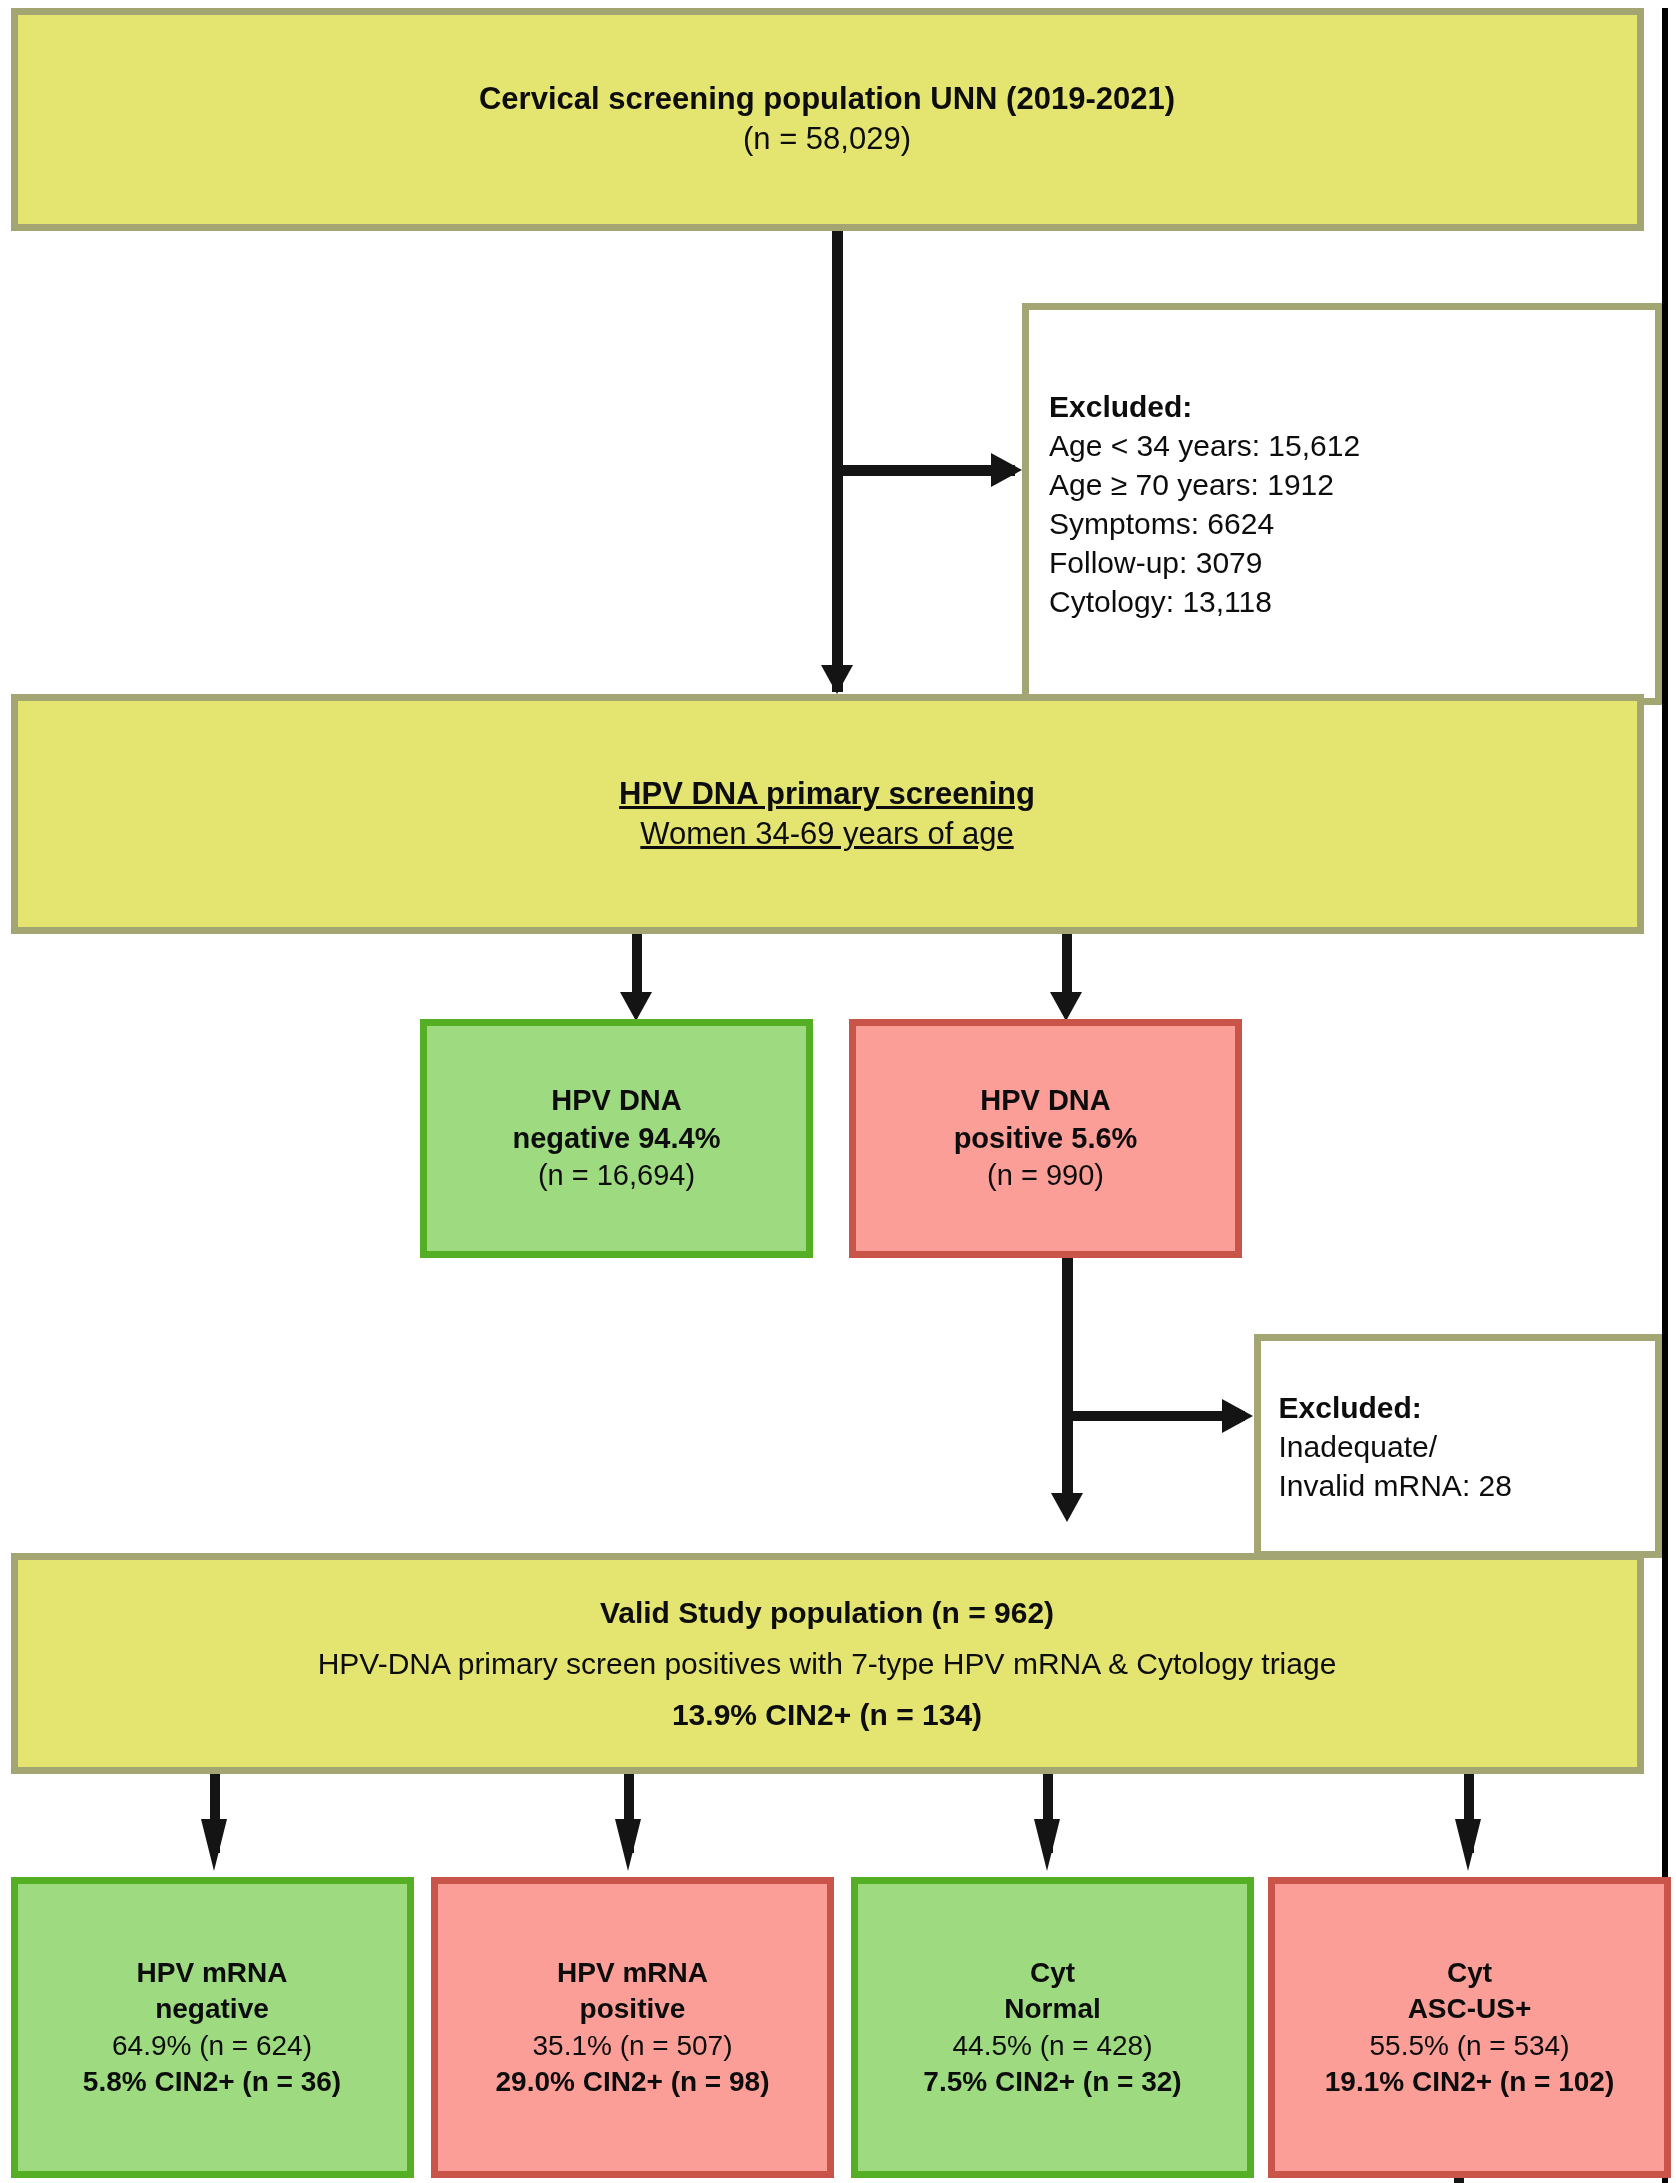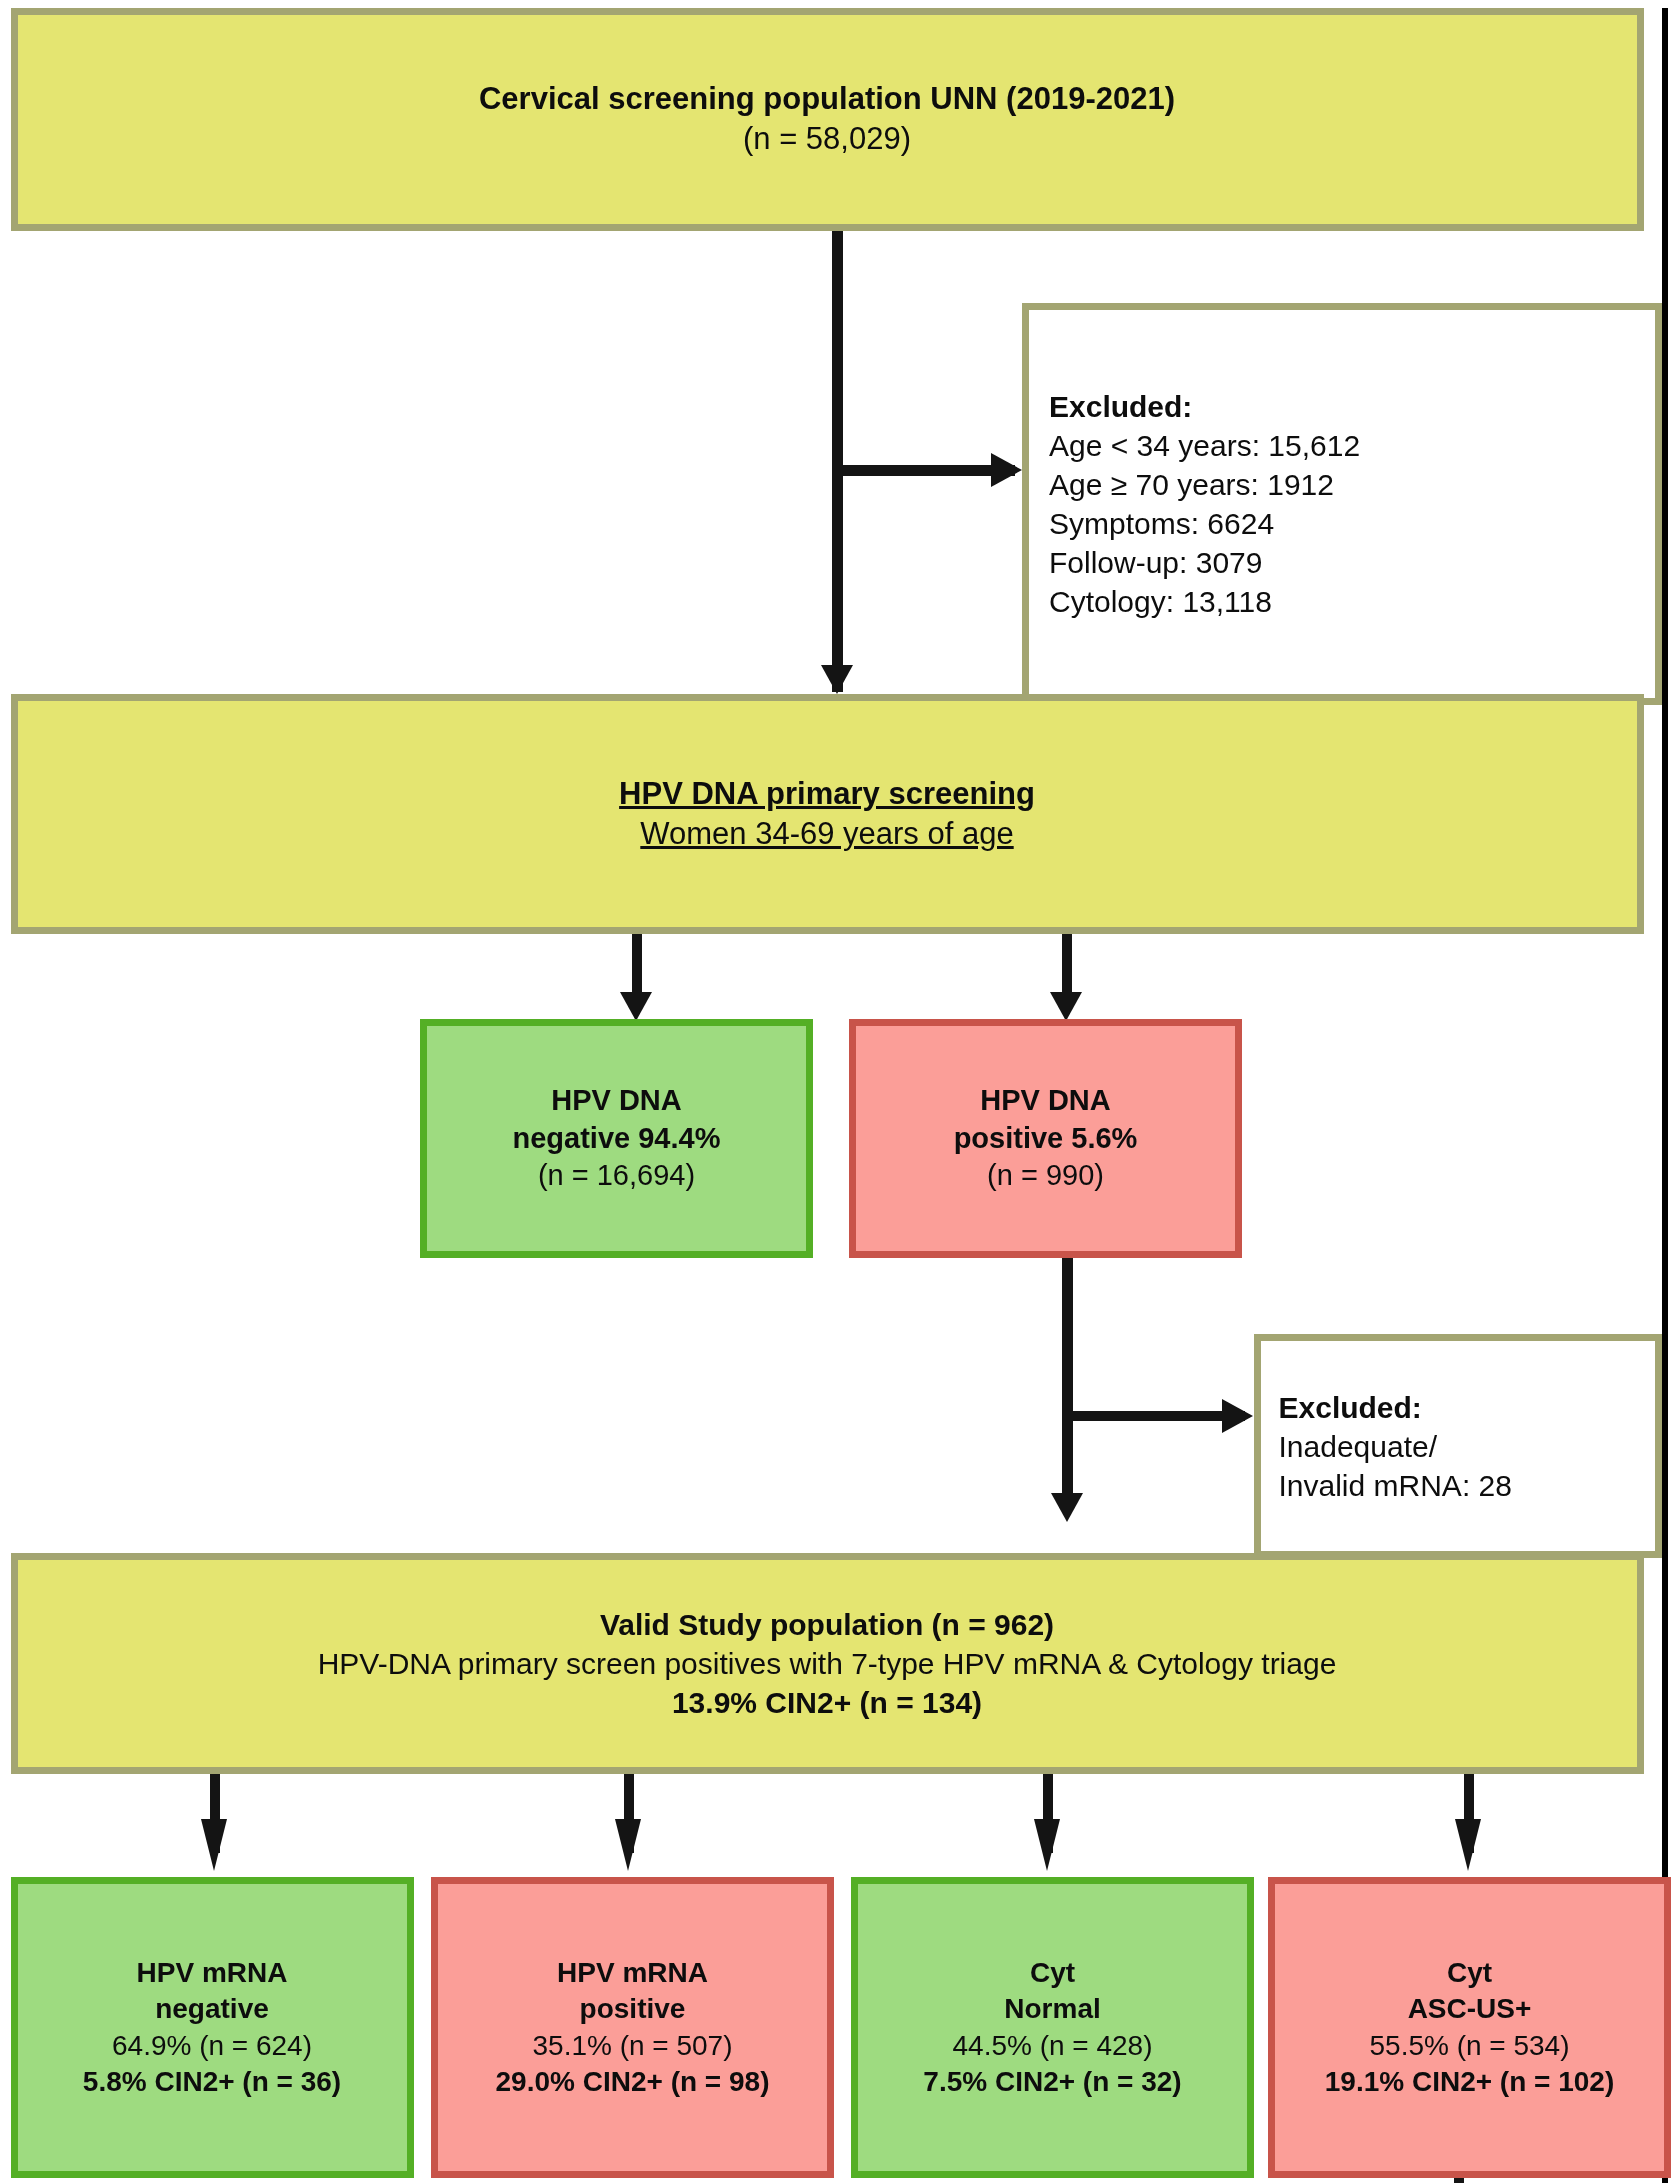--- a/index.html
+++ b/index.html
@@ -141,21 +141,21 @@
 
   <div class="hline" style="left:1062px;top:1411px;width:183px;height:9.6px;"></div>
   <div class="arrow-right" style="left:1222px;top:1399px;"></div>
 
   <div class="box white" style="left:1254px;top:1300px;width:408px;height:224px;font-size:30px;padding:11.4px 17.5px;">
     <span class="ln bold">Excluded:</span>
     <span class="ln">Inadequate/</span>
     <span class="ln">Invalid mRNA: 28</span>
   </div>
 
-  <div class="box yellow" style="left:10.5px;top:1553px;width:1633px;height:221px;font-size:30px;">
+  <div class="box yellow" style="left:10.5px;top:1553px;width:1633px;height:221px;font-size:30px;gap:12px;">
     <span class="ln bold">Valid Study population (n = 962)</span>
     <span class="ln">HPV-DNA primary screen positives with 7-type HPV mRNA &amp; Cytology triage</span>
     <span class="ln bold">13.9% CIN2+ (n = 134)</span>
   </div>
 
   <div class="vline" style="left:210px;top:1774px;width:9.6px;height:79px;"></div>
   <div class="arrow-down slim" style="left:201px;top:1819px;"></div>
 
   <div class="vline" style="left:624px;top:1774px;width:9.6px;height:79px;"></div>
   <div class="arrow-down slim" style="left:615px;top:1819px;"></div>

